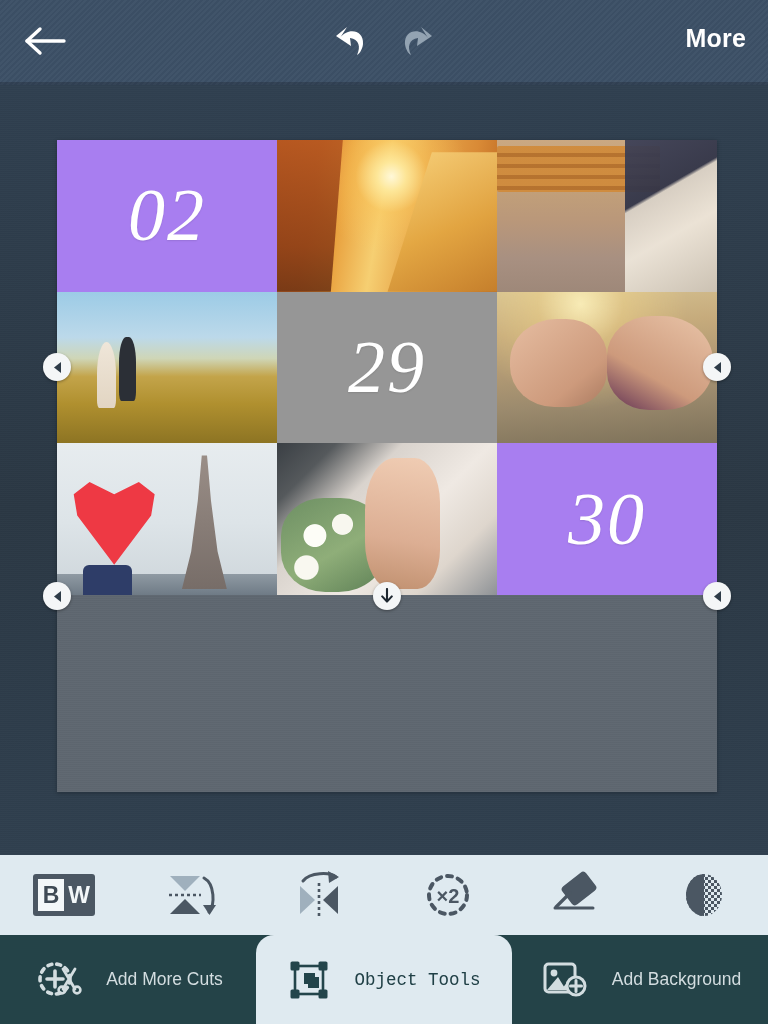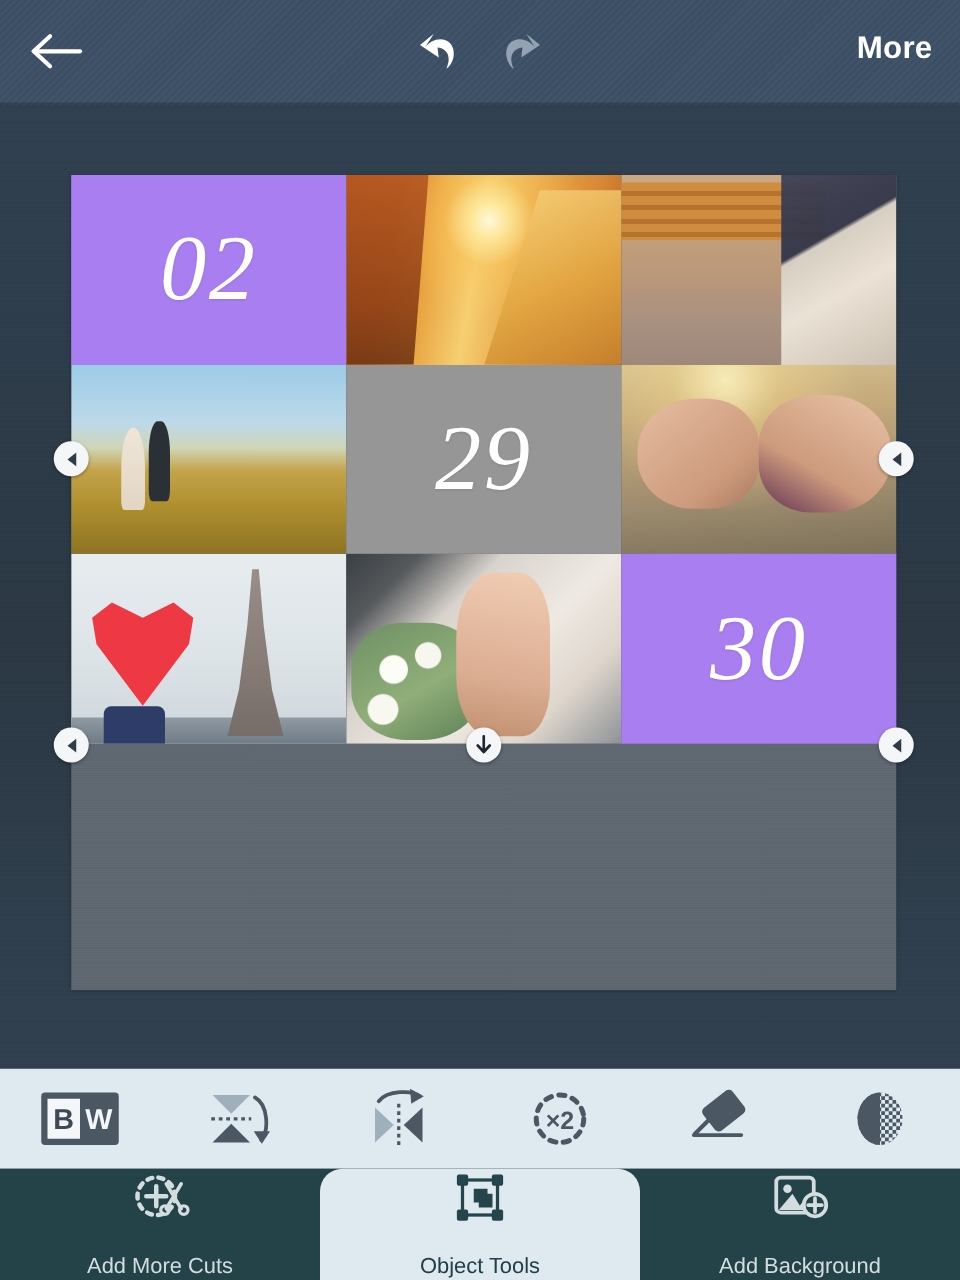--- a/index.html
+++ b/index.html
@@ -154,24 +154,24 @@
     display:flex; align-items:center;
   }
   .tool{ flex:1; height:80px; display:flex; align-items:center; justify-content:center; }
 
   
   #bottomnav{
     position:absolute; left:0; top:935px; width:768px; height:89px;
     background:#244348;
     display:flex;
   }
-  .nav{ flex:1; display:flex; flex-direction:column; align-items:center;
+  .nav{ flex:1; display:flex; flex-direction:row; align-items:center;
         justify-content:center; gap:23px; position:relative; }
   .nav .lbl{ color:#d3dde0; font-size:17.5px; }
-  .nav.active{ background:#dfeaf0; border-radius:18px 18px 0 0; }
+  .nav.active{ background:#dfeaf0; border-radius:18px 18px 0 0;font-family:Liberation Mono, monospace; }
   .nav.active .lbl{ color:#204046; }
 </style>
 </head>
 <body>
 
 <div id="topbar">
 
   <div class="tb-back">
     <span>
       <svg width="46" height="34" viewBox="0 0 46 34">

